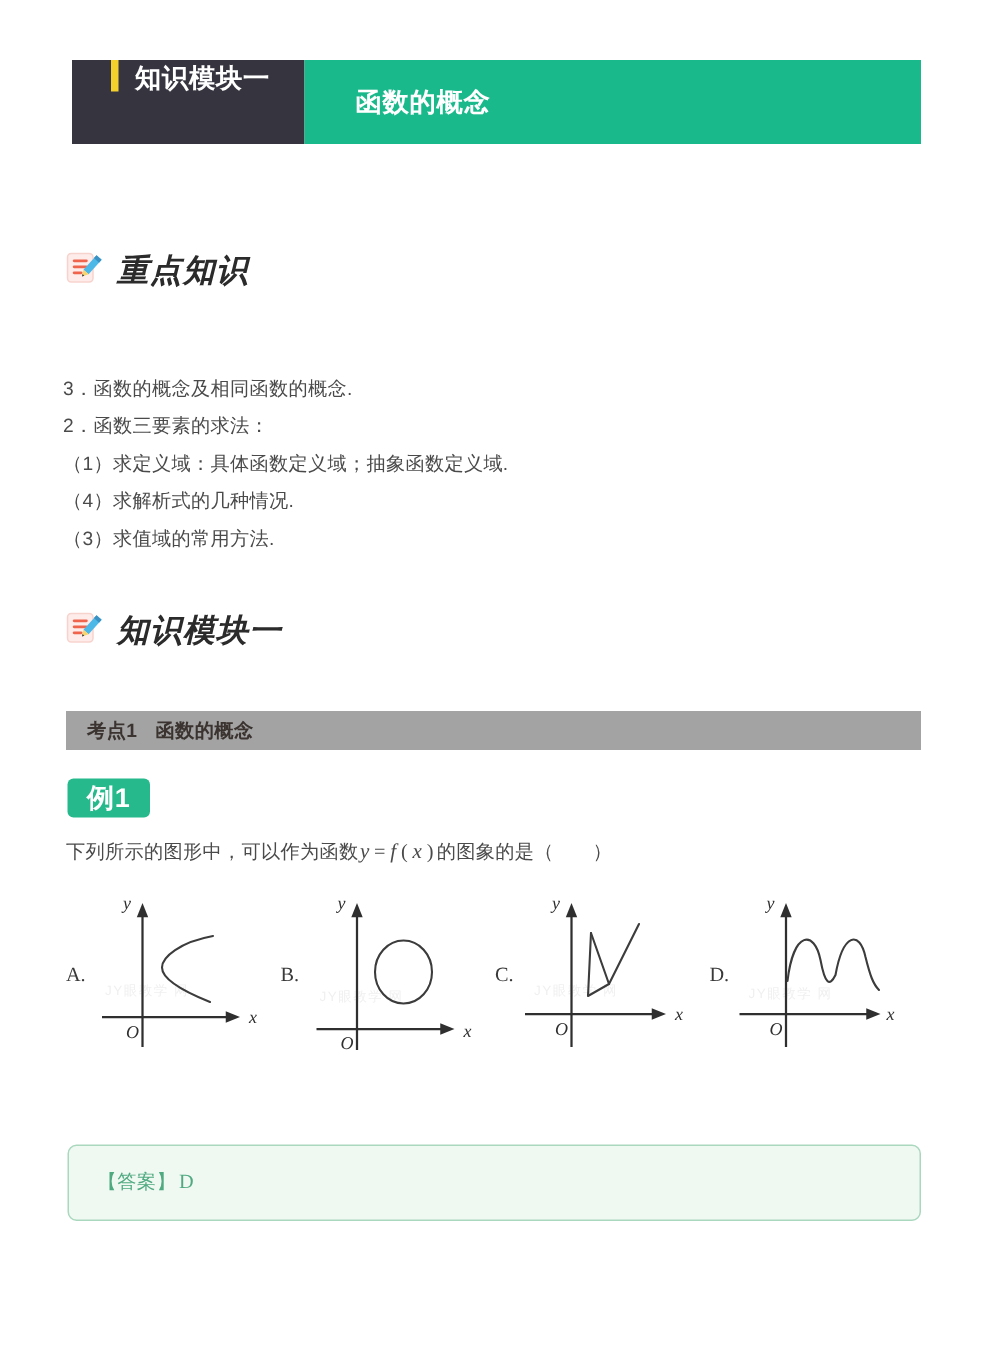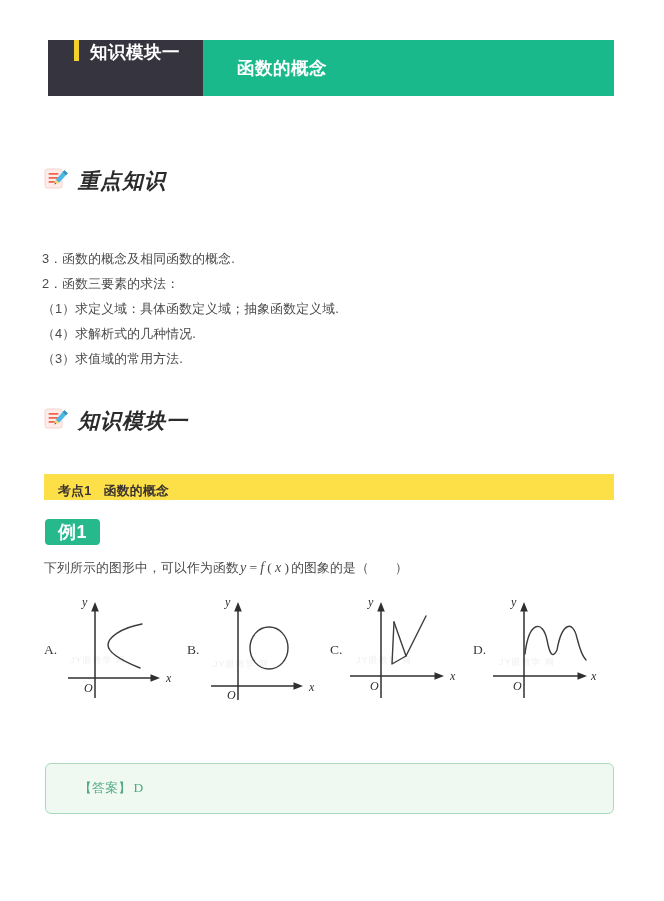--- a/index.html
+++ b/index.html
@@ -113,23 +113,23 @@
     letter-spacing: 0.2px;
   }
 
   
   .exam-bar {
     position: absolute;
     left: 44px;
     top: 474px;
     width: 570px;
     height: 26px;
-    background: #fde047;
-    display: flex;
-    align-items: flex-end;
+    background: #a3a3a3;
+    display: flex;
+    align-items: center;
     padding-left: 14px;
     box-sizing: border-box;
   }
   .exam-bar-text {
     font-size: 12.8px;
     font-weight: bold;
     color: #3a3330;
     letter-spacing: 0.3px;
     white-space: nowrap;
   }
@@ -219,21 +219,21 @@
     left: 45px;
     top: 763px;
     width: 569px;
     height: 51px;
     background: #f0f8f2;
     border: 1px solid #a9d8be;
     border-radius: 6px;
     box-sizing: border-box;
     display: flex;
     align-items: center;
-    padding-left: 33px;
+    padding-left: 19px;
   }
   .answer-text {
     font-size: 12.8px;
     color: #4faa80;
     letter-spacing: 0.3px;
     white-space: nowrap;
   }
   .answer-text .ans-val {
     font-family: "Liberation Serif", "DejaVu Serif", serif;
     font-size: 13.5px;

